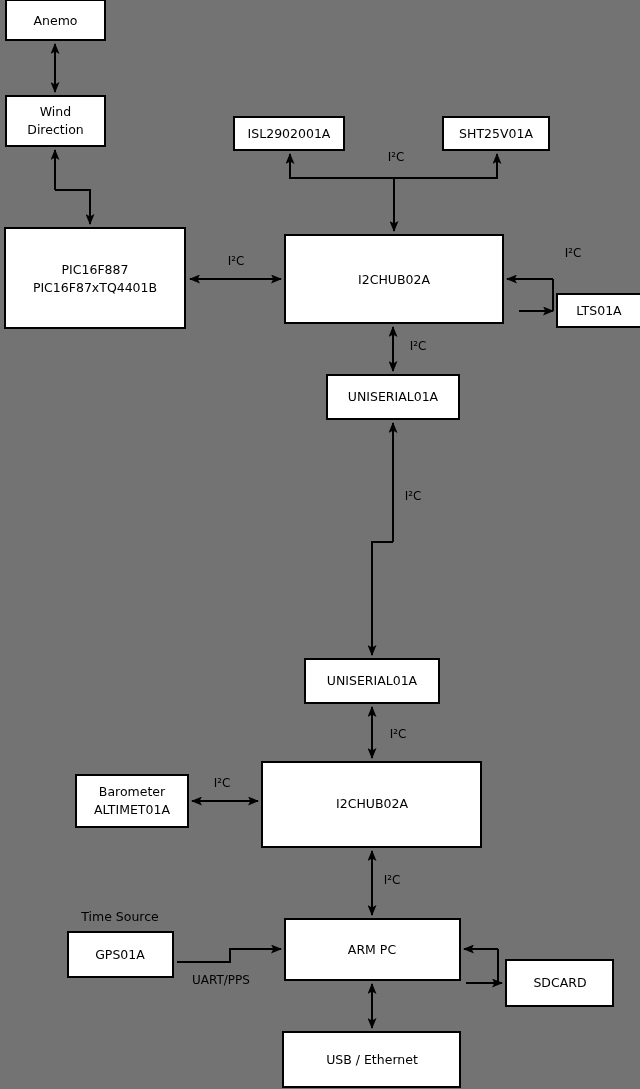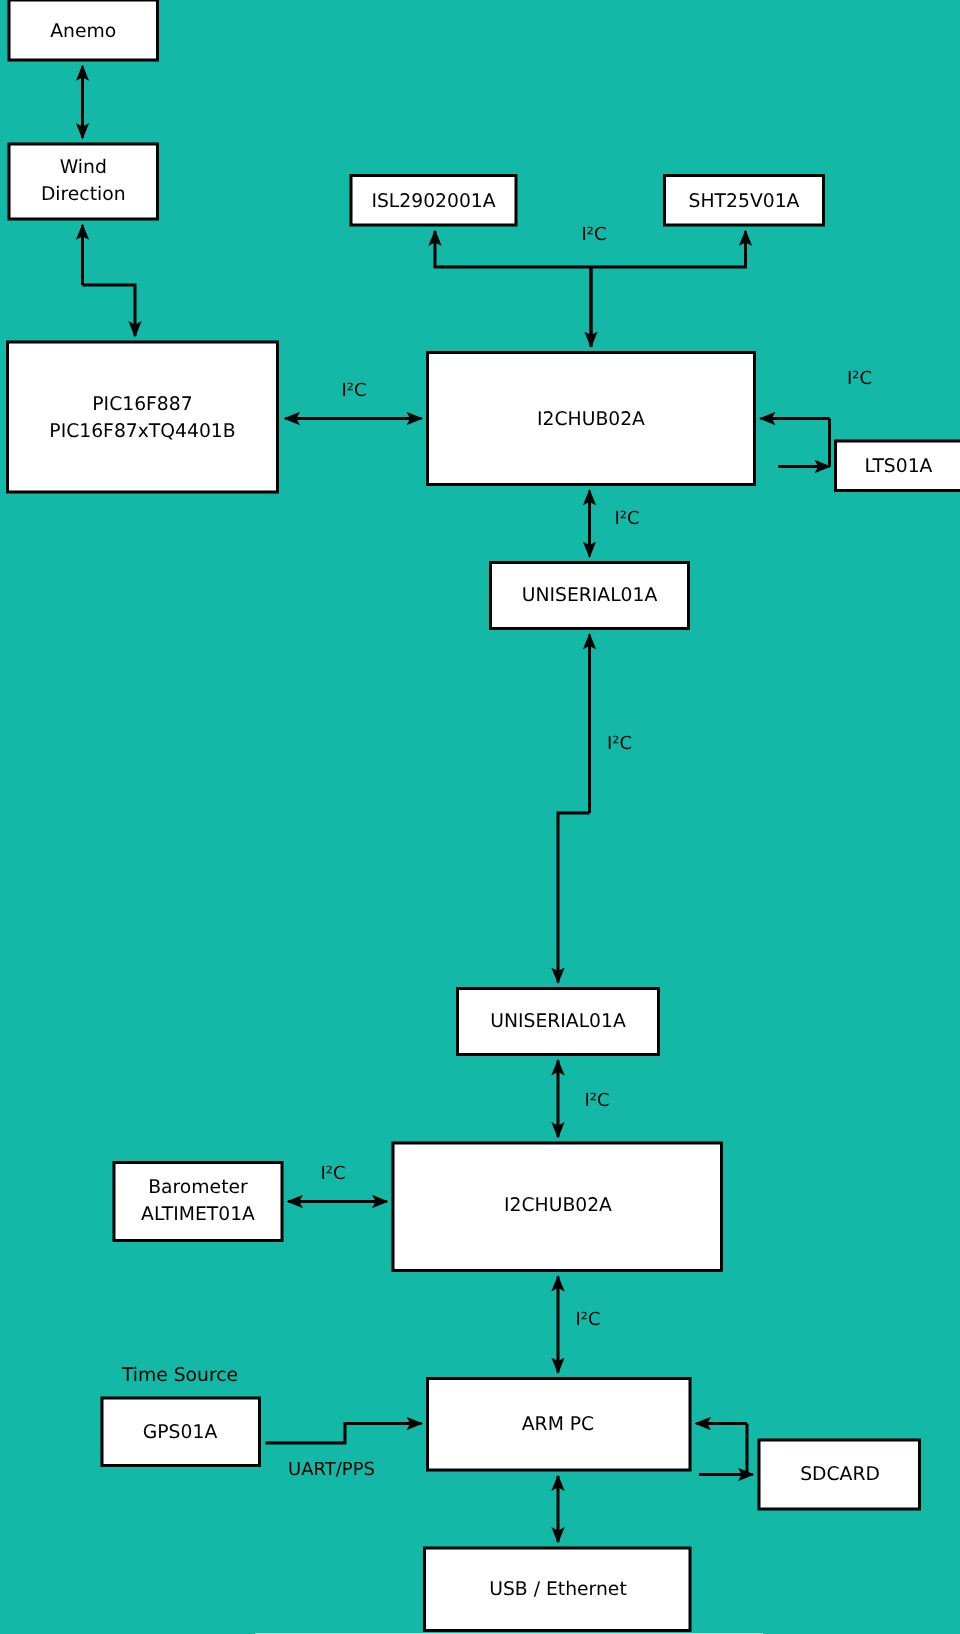--- a/index.html
+++ b/index.html
@@ -4,21 +4,21 @@
 <style>
   html, body {
     margin: 0;
     padding: 0;
     background: #ffffff;
   }
   #diagram-root {
     position: relative;
     width: 640px;
     height: 1089px;
-    background: #14b8a6;
+    background: #737373;
     font-family: "DejaVu Sans", sans-serif;
     overflow: hidden;
   }
   svg.canvas {
     display: block;
     width: 640px;
     height: 1089px;
   }
   .node-box {
     fill: #ffffff;

